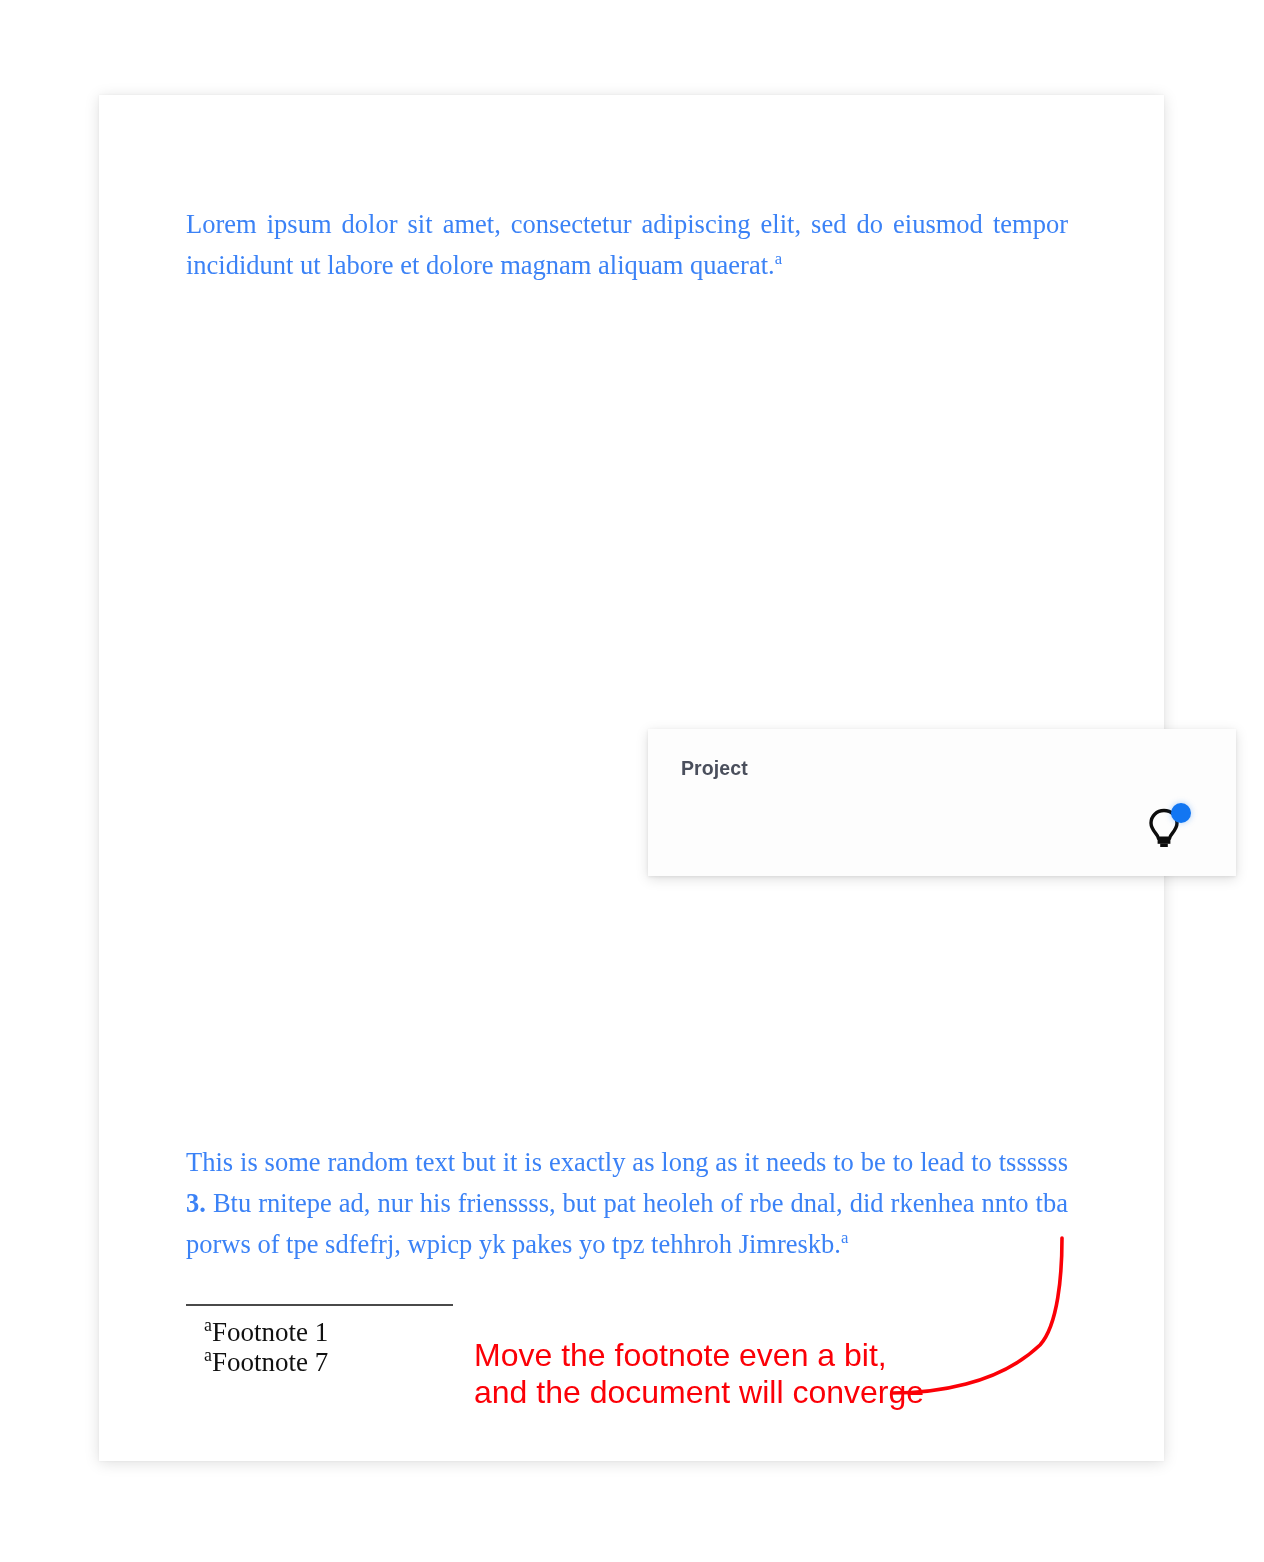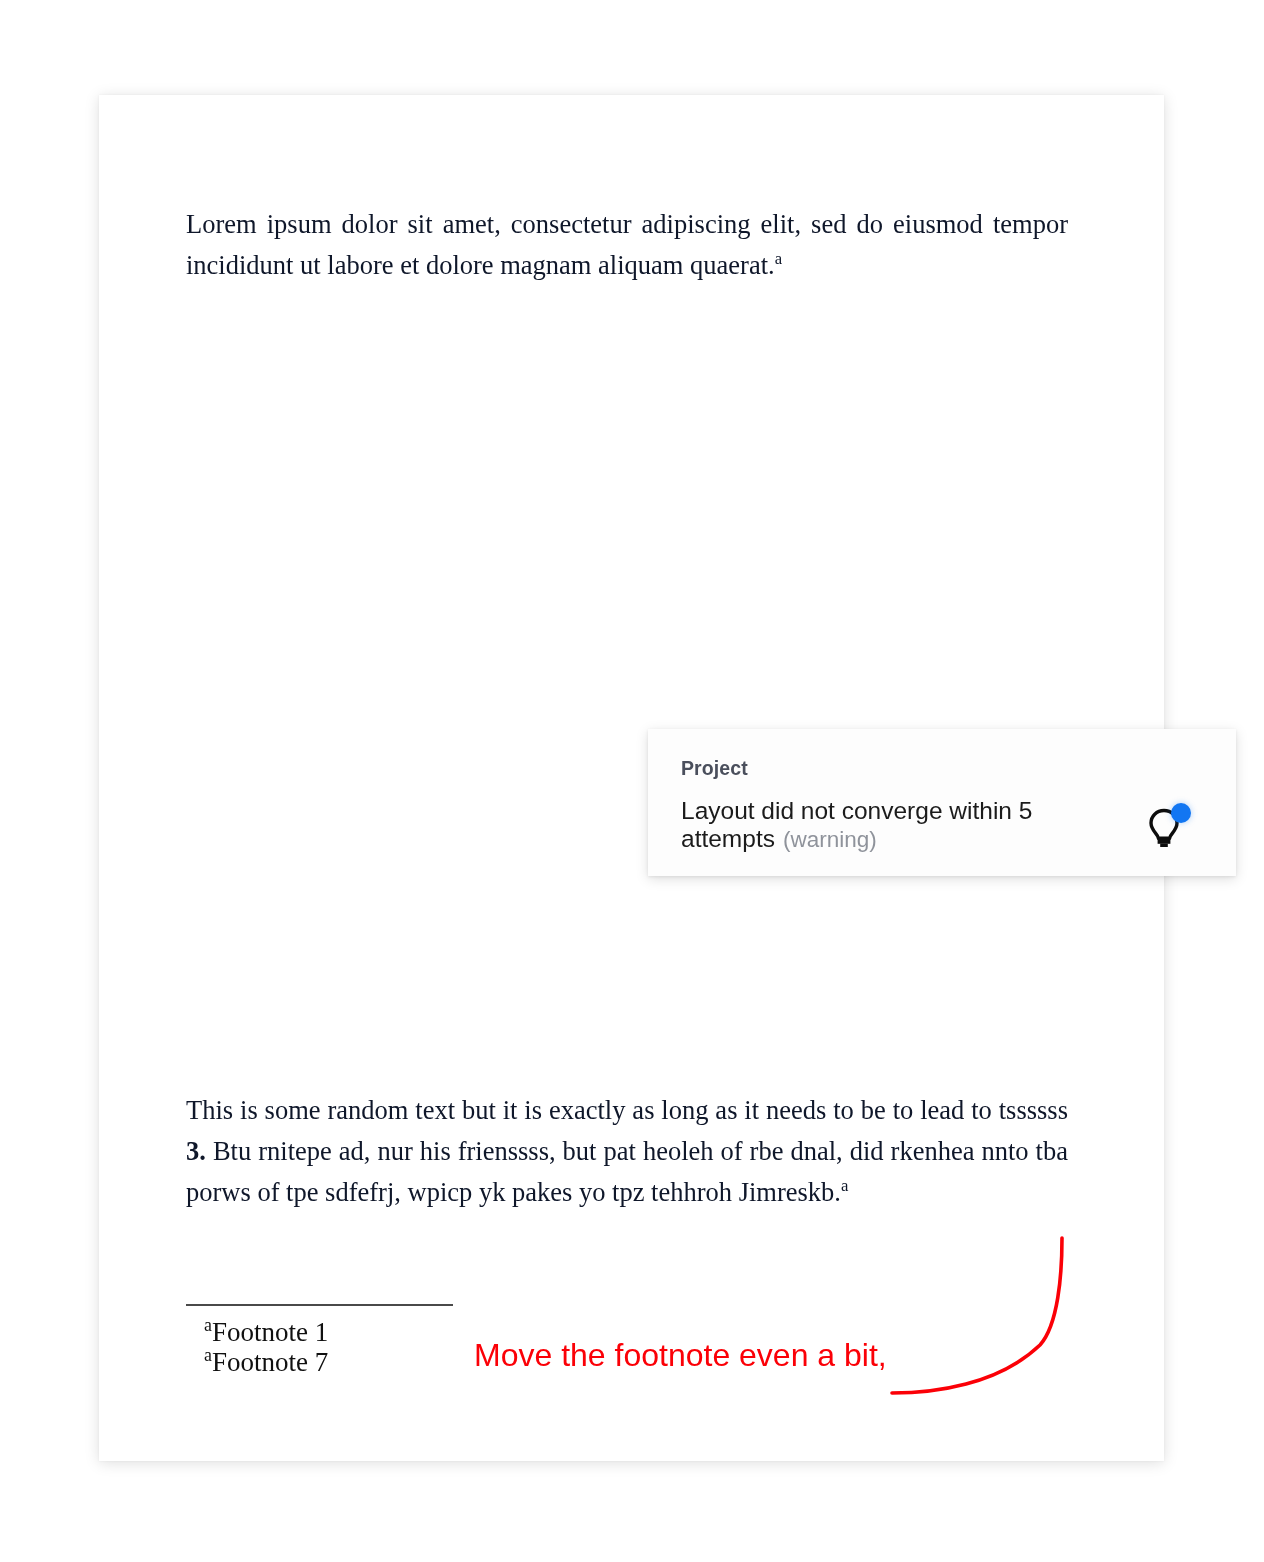--- a/index.html
+++ b/index.html
@@ -23,35 +23,35 @@
     width: 1065px;
     height: 1366px;
     background: #ffffff;
     box-shadow: 0 2px 14px rgba(0,0,0,0.13), 0 0 2px rgba(0,0,0,0.06);
   }
 
   
   .doc-text {
     position: absolute;
     font-family: "Liberation Serif", "DejaVu Serif", serif;
-    color: #0f172a;
+    color: #3b82f6;
     font-size: 26.5px;
     line-height: 41px;
     text-align: justify;
     -webkit-font-smoothing: antialiased;
   }
 
   #para-top {
     left: 87px;
     top: 82px;
     width: 882px;
   }
   #para-bottom {
     left: 87px;
-    top: 968px;
+    top: 1020px;
     width: 882px;
   }
 
   .sup {
     font-size: 0.63em;
     vertical-align: super;
     line-height: 0;
   }
   .bold-num {
     font-weight: bold;
@@ -178,31 +178,31 @@
   <div id="footnote-list">
     <div class="footnote-item"><span class="sup">a</span><span>Footnote 1</span></div>
     <div class="footnote-item"><span class="sup">a</span><span>Footnote 7</span></div>
   </div>
 
 </div>
 
 <div id="toast">
   <div id="toast-textcol">
     <div id="toast-app">Project</div>
-    <div id="toast-msg-line"><span>Layout did not converge within 5 attempts</span><span id="toast-severity">(warning)</span></div>
   </div>
   <div id="toast-iconwrap">
     <svg id="bulb-icon" width="34" height="42" viewBox="0 0 34 42">
       <path d="M17 3.5 C9.6 3.5 4 9.1 4 16.1 C4 20.6 6.4 23.6 8.7 26.3 C10.2 28.1 11.2 29.4 11.4 31.2 L22.6 31.2 C22.8 29.4 23.8 28.1 25.3 26.3 C27.6 23.6 30 20.6 30 16.1 C30 9.1 24.4 3.5 17 3.5 Z" fill="none" stroke="#0d0d0d" stroke-width="3.4" stroke-linejoin="round"></path>
       <rect x="10.6" y="31.6" width="12.8" height="5.2" fill="#0d0d0d"></rect>
       <rect x="13.2" y="36.6" width="7.6" height="3.4" fill="#0d0d0d"></rect>
     </svg>
     <div id="toast-badge"></div>
   </div>
 </div>
 
 <svg id="annotation-arrow" viewBox="0 0 200 190">
   <path d="M2 168 C44 168 108 160 150 120 C168 100 172 50 172 13" fill="none" stroke="#fb0007" stroke-width="3.6" stroke-linecap="round"></path>
 </svg>
 
 <div id="annotation">
   <div>Move the footnote even a bit,</div>
+  <div>and the document will converge</div>
 </div>
 
 </body></html>

